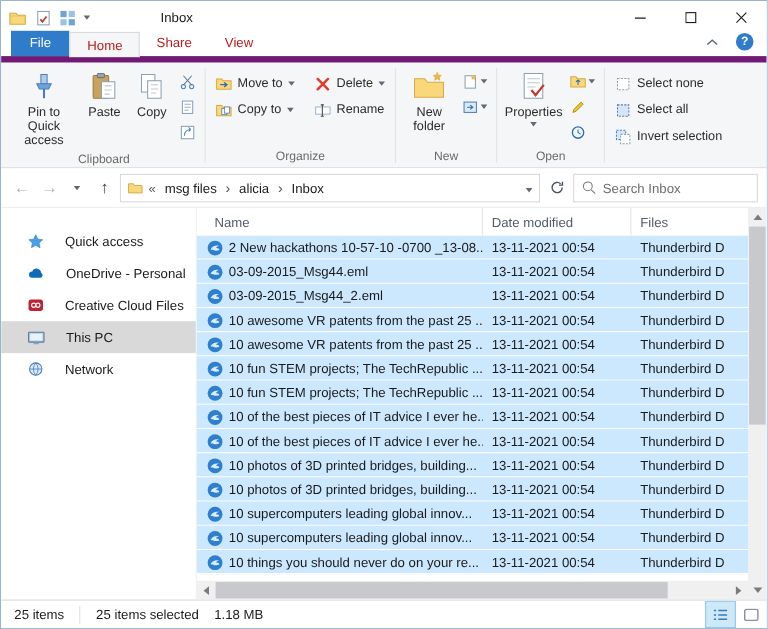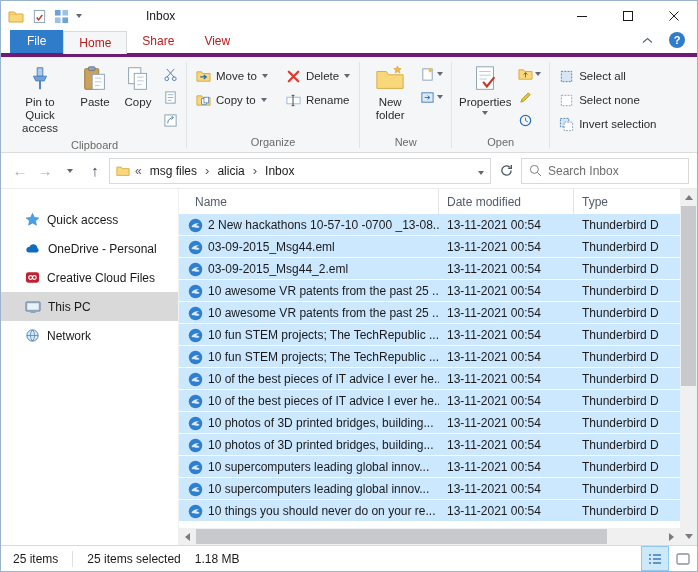--- a/index.html
+++ b/index.html
@@ -11,21 +11,21 @@
   .titlebar { height: 30px; display: flex; align-items: center; background: #fff; flex: none; }
   .titlebar .appicon { margin-left: 7px; display: flex; }
   .qat { display: flex; align-items: center; gap: 7px; margin-left: 8px; }
   .qat-btn { display: flex; align-items: center; justify-content: center; }
   .title-text { margin-left: 64px; color: #1a1a1a; }
   .caption-buttons { margin-left: auto; display: flex; height: 100%; }
   .caption-btn { width: 46px; height: 100%; display: flex; align-items: center; justify-content: center; }
   .caret { width: 0; height: 0; border-left: 3.5px solid transparent; border-right: 3.5px solid transparent; border-top: 4px solid #5f6a75; display: inline-block; }
 
   
-  .tabrow { height: 26px; background: #fff; display: flex; align-items: flex-end; border-bottom: 4px solid #701a75; flex: none; }
+  .tabrow { height: 26px; background: #fff; display: flex; align-items: flex-end; border-bottom: 6px solid #701a75; flex: none; }
   .tab { height: 23px; padding: 4px 15px; color: #b91c1c; cursor: default; }
   .tab-file { background: #2f7ccb; color: #fff; margin-left: 9px; padding: 4px 17px; height: 23px; }
   .tab.active { position: relative; top: 1px; background: #f5f6f7; border: 1px solid #d8d9da; border-bottom: none; }
   .ribbon-controls { margin-left: auto; display: flex; align-items: center; gap: 16px; padding: 0 12px 5px 0; }
   .help-circle { width: 16px; height: 16px; border-radius: 50%; background: #2f7ccb; color: #fff; font-size: 11px; font-weight: bold; display: flex; align-items: center; justify-content: center; }
 
   
   .ribbon { height: 96px; background: #f5f6f7; border-bottom: 1px solid #dadbdc; display: flex; align-items: stretch; padding: 1px 2px 0 2px; flex: none; }
   .group { display: flex; flex-direction: column; }
   .group-buttons { flex: 1; display: flex; align-items: flex-start; padding: 3px 4px 0 4px; }
@@ -48,21 +48,21 @@
   .overflow-ind { color: #555; }
   .bc-caret { margin-left: auto; }
   .refresh-btn { width: 24px; height: 26px; display: flex; align-items: center; justify-content: center; }
   .search-box { width: 168px; height: 26px; border: 1px solid #d9d9d9; background: #fff; display: flex; align-items: center; gap: 6px; padding: 0 7px; }
   .search-input { border: none; outline: none; flex: 1; min-width: 0; font-family: "Liberation Sans", sans-serif; font-size: 12px; color: #333; background: transparent; }
   .search-input::placeholder { color: #6d6d6d; }
 
   
   .content { flex: 1; display: flex; overflow: hidden; background: #fff; }
   .sidebar { width: 178px; flex: none; padding-top: 16px; border-right: 1px solid #f0f0f0; }
-  .side-item { height: 29px; display: flex; align-items: center; gap: 7px; padding-left: 24px; white-space: nowrap; }
+  .side-item { height: 29px; display: flex; align-items: center; gap: 19px; padding-left: 24px; white-space: nowrap; }
   .side-item.selected { background: #d9d9d9; }
 
   .list-area { flex: 1; display: flex; overflow: hidden; }
   .list-col { flex: 1; display: flex; flex-direction: column; overflow: hidden; }
   .list-header { height: 25px; display: flex; align-items: center; color: #515c6b; flex: none; }
   .hcell { height: 100%; display: flex; align-items: center; border-right: 1px solid #e4e4e4; padding-left: 8px; }
   .hcell.h-name { width: 260px; padding-left: 16px; }
   .hcell.h-date { width: 135px; }
   .hcell.h-type { flex: 1; border-right: none; }
   .file-rows { flex: 1; overflow: hidden; }
@@ -322,29 +322,29 @@
       </div>
       <div class="group-label">Open</div>
     </div>
     <div class="group-sep"></div>
 
     <div class="group">
       <div class="group-buttons">
         <div class="org-col">
           <span class="small-btn">
             <svg width="15" height="15" viewBox="0 0 16 16">
+                <rect x="2.5" y="2.5" width="11" height="11" fill="#fff" stroke="#8aa0b4" stroke-dasharray="2 1.3"></rect>
+              </svg>
+            <span>Select none</span>
+          </span>
+          <span class="small-btn">
+            <svg width="15" height="15" viewBox="0 0 16 16">
                 <rect x="2.5" y="2.5" width="11" height="11" fill="#d6e6f5" stroke="#4a7ebb" stroke-dasharray="2 1.3"></rect>
               </svg>
             <span>Select all</span>
-          </span>
-          <span class="small-btn">
-            <svg width="15" height="15" viewBox="0 0 16 16">
-                <rect x="2.5" y="2.5" width="11" height="11" fill="#fff" stroke="#8aa0b4" stroke-dasharray="2 1.3"></rect>
-              </svg>
-            <span>Select none</span>
           </span>
           <span class="small-btn">
             <svg width="15" height="15" viewBox="0 0 16 16">
                 <rect x="1.5" y="1.5" width="9" height="9" fill="#d6e6f5" stroke="#4a7ebb" stroke-dasharray="2 1.3"></rect>
                 <rect x="5.5" y="5.5" width="9" height="9" fill="#fff" stroke="#8aa0b4" stroke-dasharray="2 1.3"></rect>
               </svg>
             <span>Invert selection</span>
           </span>
         </div>
       </div>
@@ -423,21 +423,21 @@
           </svg>
         <span>Network</span>
       </div>
     </div>
 
     <div class="list-area">
       <div class="list-col">
         <div class="list-header">
           <span class="hcell h-name">Name</span>
           <span class="hcell h-date">Date modified</span>
-          <span class="hcell h-type">Type</span>
+          <span class="hcell h-type">Files</span>
         </div>
         <div class="file-rows">
             <div class="file-row">
     <div class="cell name-cell">
       <span class="tb-icon">
         <svg width="15" height="15" viewBox="0 0 16 16">
                     <circle cx="8" cy="8" r="7.2" fill="#2e7fd0"></circle>
                     <path d="M3.8 9.2C4.9 6.4 8.6 5 11.9 5.9c-1.6.3-2.7 1.1-3 2.1 1.9-.2 3.2.7 3.3 1.9-2.2.9-4.8.8-6.3-.2-.8.3-1.6.2-2.1-.5z" fill="#d8ecfc"></path>
                   </svg>
       </span>

